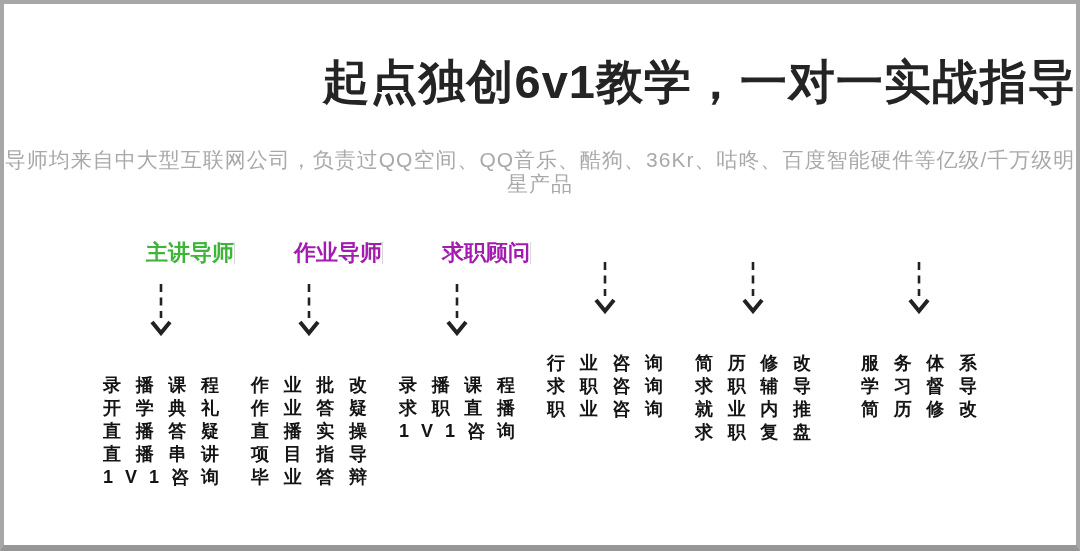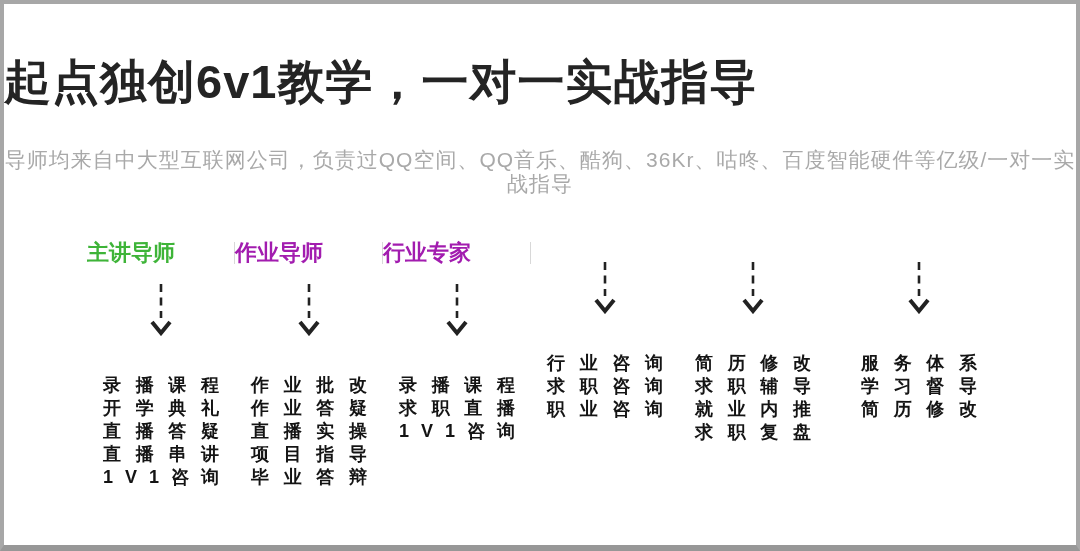--- a/index.html
+++ b/index.html
@@ -8,21 +8,21 @@
     width:1080px;height:551px;
     box-sizing:border-box;
     background:#ffffff;
     border:4px solid #a7a7a7;
     border-bottom:6px solid #979797;
     overflow:hidden;
     font-family:"Liberation Sans","DejaVu Sans",sans-serif;
   }
   .page-title{
     margin-top:52px;
-    text-align:left;
+    text-align:right;
     font-size:47px;
     line-height:52px;
     font-weight:bold;
     letter-spacing:1px;
     color:#242424;
   }
   .page-subtitle{
     margin-top:40px;
     text-align:center;
     font-size:21px;
@@ -41,21 +41,21 @@
     flex:0 0 148px;
     display:flex;
     flex-direction:column;
     align-items:center;
   }
   .col:last-child{transform:translateX(18px);}
   .col-head{
     width:100%;
     height:22px;
     line-height:22px;
-    text-align:left;
+    text-align:right;
     box-sizing:border-box;
   }
   .col:not(:last-child) .col-head{border-right:1px solid #d8d8d8;}
   .head-label{
     font-size:22px;
     font-weight:bold;
     color:#a21caf;
     white-space:nowrap;
   }
   .arrow{
@@ -82,21 +82,21 @@
     white-space:nowrap;
   }
 </style>
 </head>
 <body>
 
 <div class="stage">
 
   <div class="page-title">起点独创6v1教学，一对一实战指导</div>
 
-  <div class="page-subtitle">导师均来自中大型互联网公司，负责过QQ空间、QQ音乐、酷狗、36Kr、咕咚、百度智能硬件等亿级/一对一实战指导</div>
+  <div class="page-subtitle">导师均来自中大型互联网公司，负责过QQ空间、QQ音乐、酷狗、36Kr、咕咚、百度智能硬件等亿级/千万级明星产品</div>
 
   <div class="columns">
 
     <div class="col">
       <div class="col-head">
         <span class="head-label" style="color: rgb(62, 180, 56);">主讲导师</span>
       </div>
       <div class="arrow">
         <svg width="24" height="54" viewBox="0 0 24 54">
           <line x1="12" y1="2" x2="12" y2="36" stroke="#222" stroke-width="2.6" stroke-dasharray="8 5.5"></line>
@@ -177,21 +177,21 @@
             <span>毕</span>
             <span>业</span>
             <span>答</span>
             <span>辩</span>
           </div>
         </div>
     </div>
 
     <div class="col">
       <div class="col-head">
-        <span class="head-label">行业专家</span>
+        <span class="head-label">求职顾问</span>
       </div>
       <div class="arrow">
         <svg width="24" height="54" viewBox="0 0 24 54">
           <line x1="12" y1="2" x2="12" y2="36" stroke="#222" stroke-width="2.6" stroke-dasharray="8 5.5"></line>
           <polyline points="3,40 12,51 21,40" fill="none" stroke="#222" stroke-width="4"></polyline>
         </svg>
       </div>
       <div class="items">
           <div class="item">
             <span>录</span>

